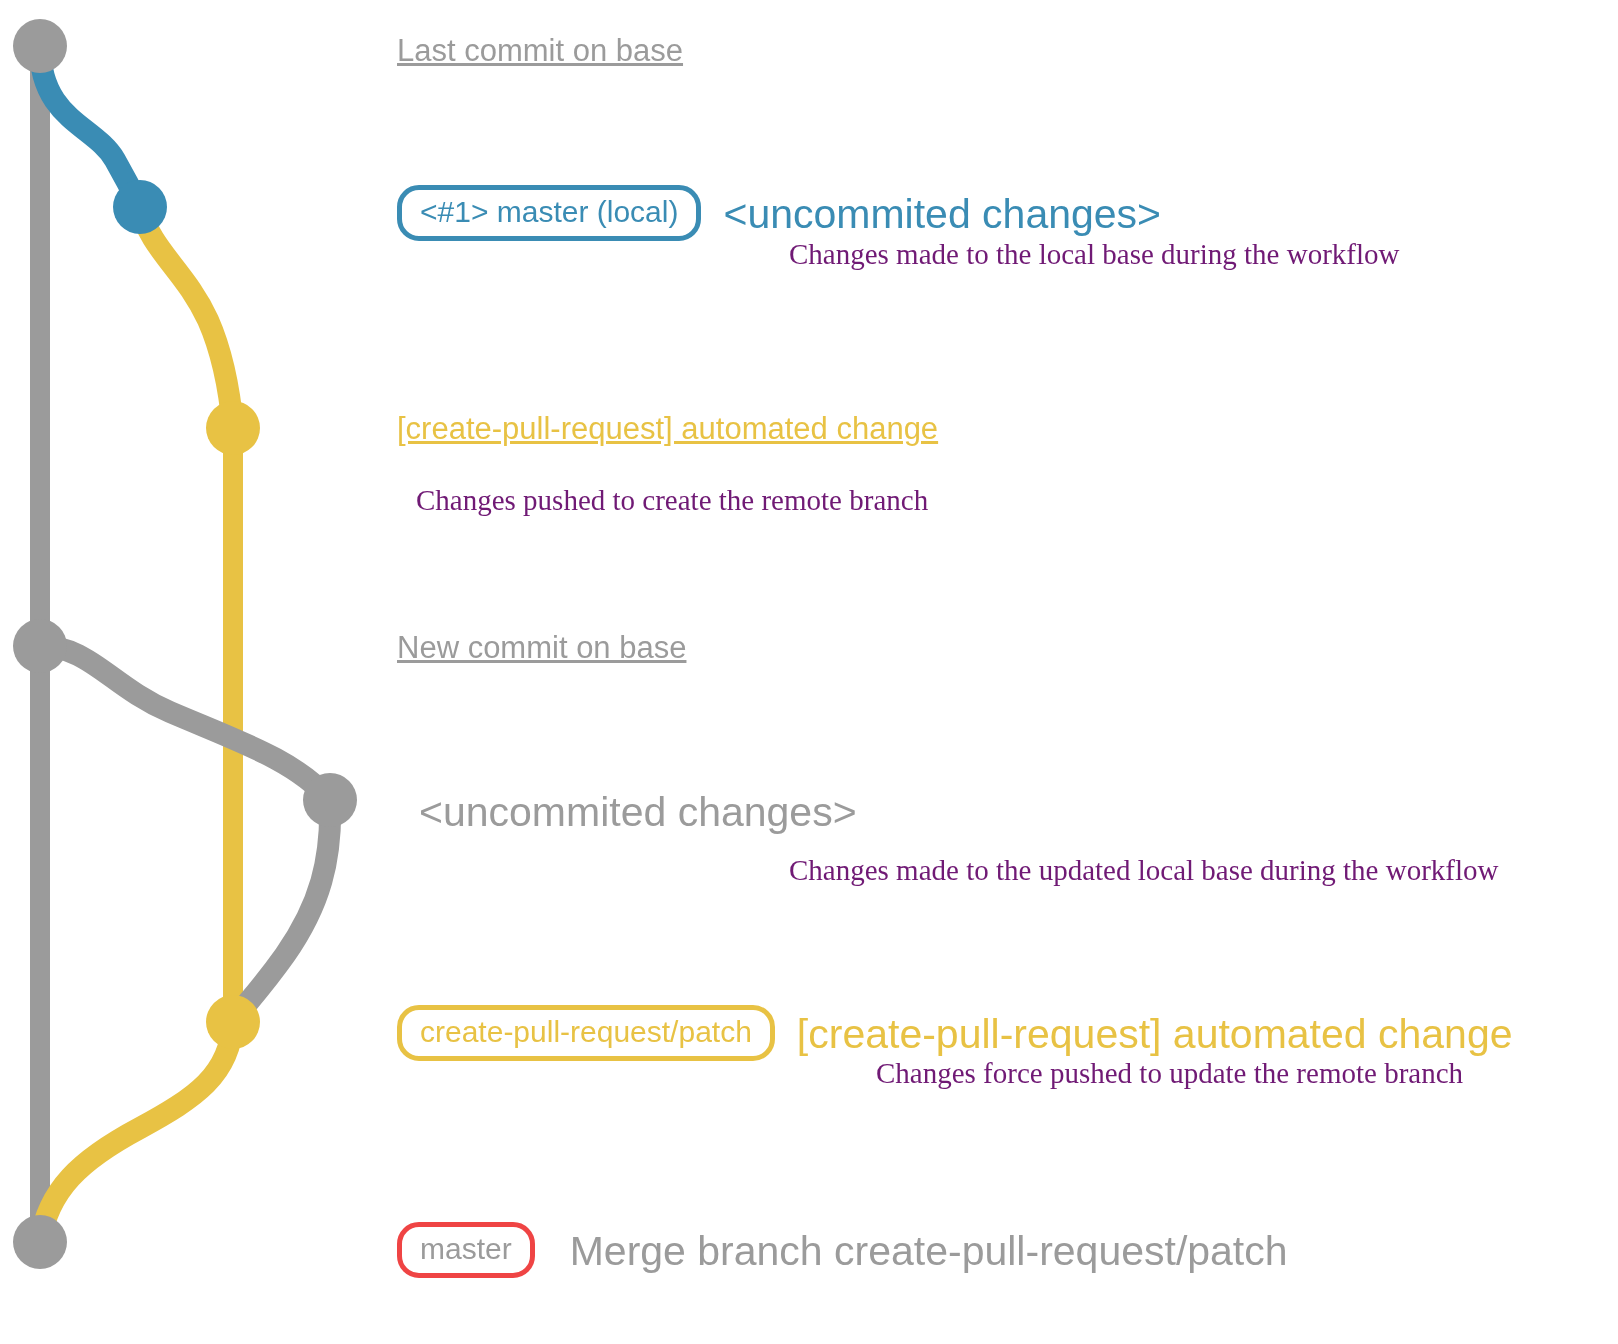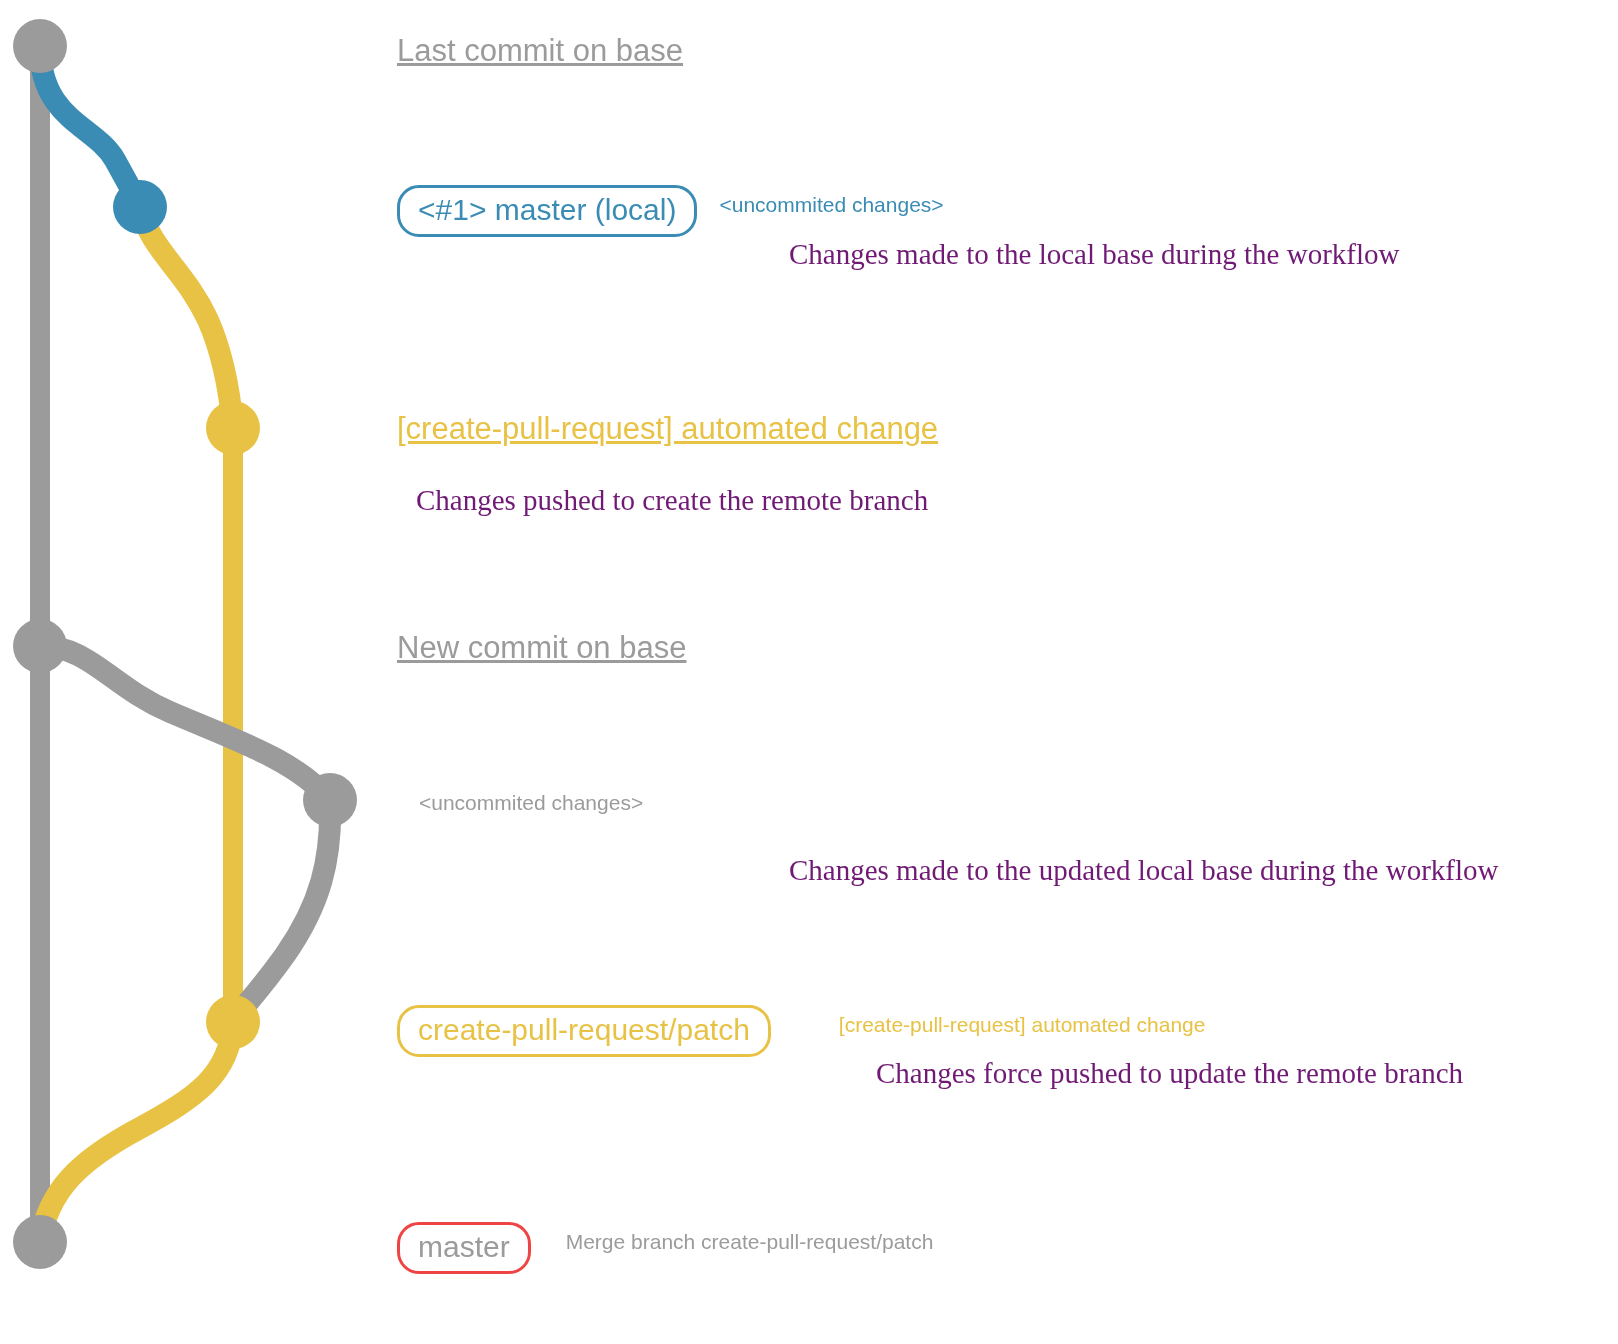--- a/index.html
+++ b/index.html
@@ -15,36 +15,36 @@
     font-size:31px;
     color:#9b9b9b;
     white-space:nowrap;
     line-height:1;
     text-decoration:underline;
   }
   .plain-title.yellow{color:#e8c244;}
 
   .pill{
     display:inline-block;
-    border:3px solid #ef4444;
+    border:5px solid #ef4444;
     border-radius:22px;
     padding:6px 18px 8px 18px;
     font-family:"Liberation Sans",sans-serif;
     font-size:30px;
     color:#9b9b9b;
     white-space:nowrap;
     line-height:1.05;
     background:#fff;
   }
   .pill.blue{border-color:#3a8cb4;color:#3a8cb4;}
   .pill.yellow{border-color:#e8c244;color:#e8c244;}
 
   .commit-msg{
     font-family:"Liberation Sans",sans-serif;
-    font-size:21px;
+    font-size:41px;
     white-space:nowrap;
     line-height:1;
     color:#9b9b9b;
   }
   .commit-msg.blue{color:#3a8cb4;}
   .commit-msg.yellow{color:#e8c244;}
 
   .desc{
     position:absolute;
     font-family:"Liberation Serif",serif;
@@ -62,21 +62,21 @@
 
   #row-2{left:397px;top:413px;}
   #desc-2{left:416px;top:486px;}
 
   #row-new-commit{left:397px;top:632px;}
 
   #row-3{left:397px;top:783px;}
   #row-3 .commit-msg{margin-left:22px;margin-top:9px;}
   #desc-3{left:789px;top:856px;}
 
-  #row-4{left:397px;top:1005px;gap:46px;}
+  #row-4{left:397px;top:1005px;}
   #row-4 .commit-msg{margin-left:22px;margin-top:9px;}
   #desc-4{left:876px;top:1059px;}
 
   #row-5{left:397px;top:1222px;}
   #row-5 .commit-msg{margin-left:35px;margin-top:9px;}
 </style>
 </head>
 <body>
 
 <svg id="graph" viewBox="0 0 400 1344" width="400" height="1344" aria-hidden="true">

